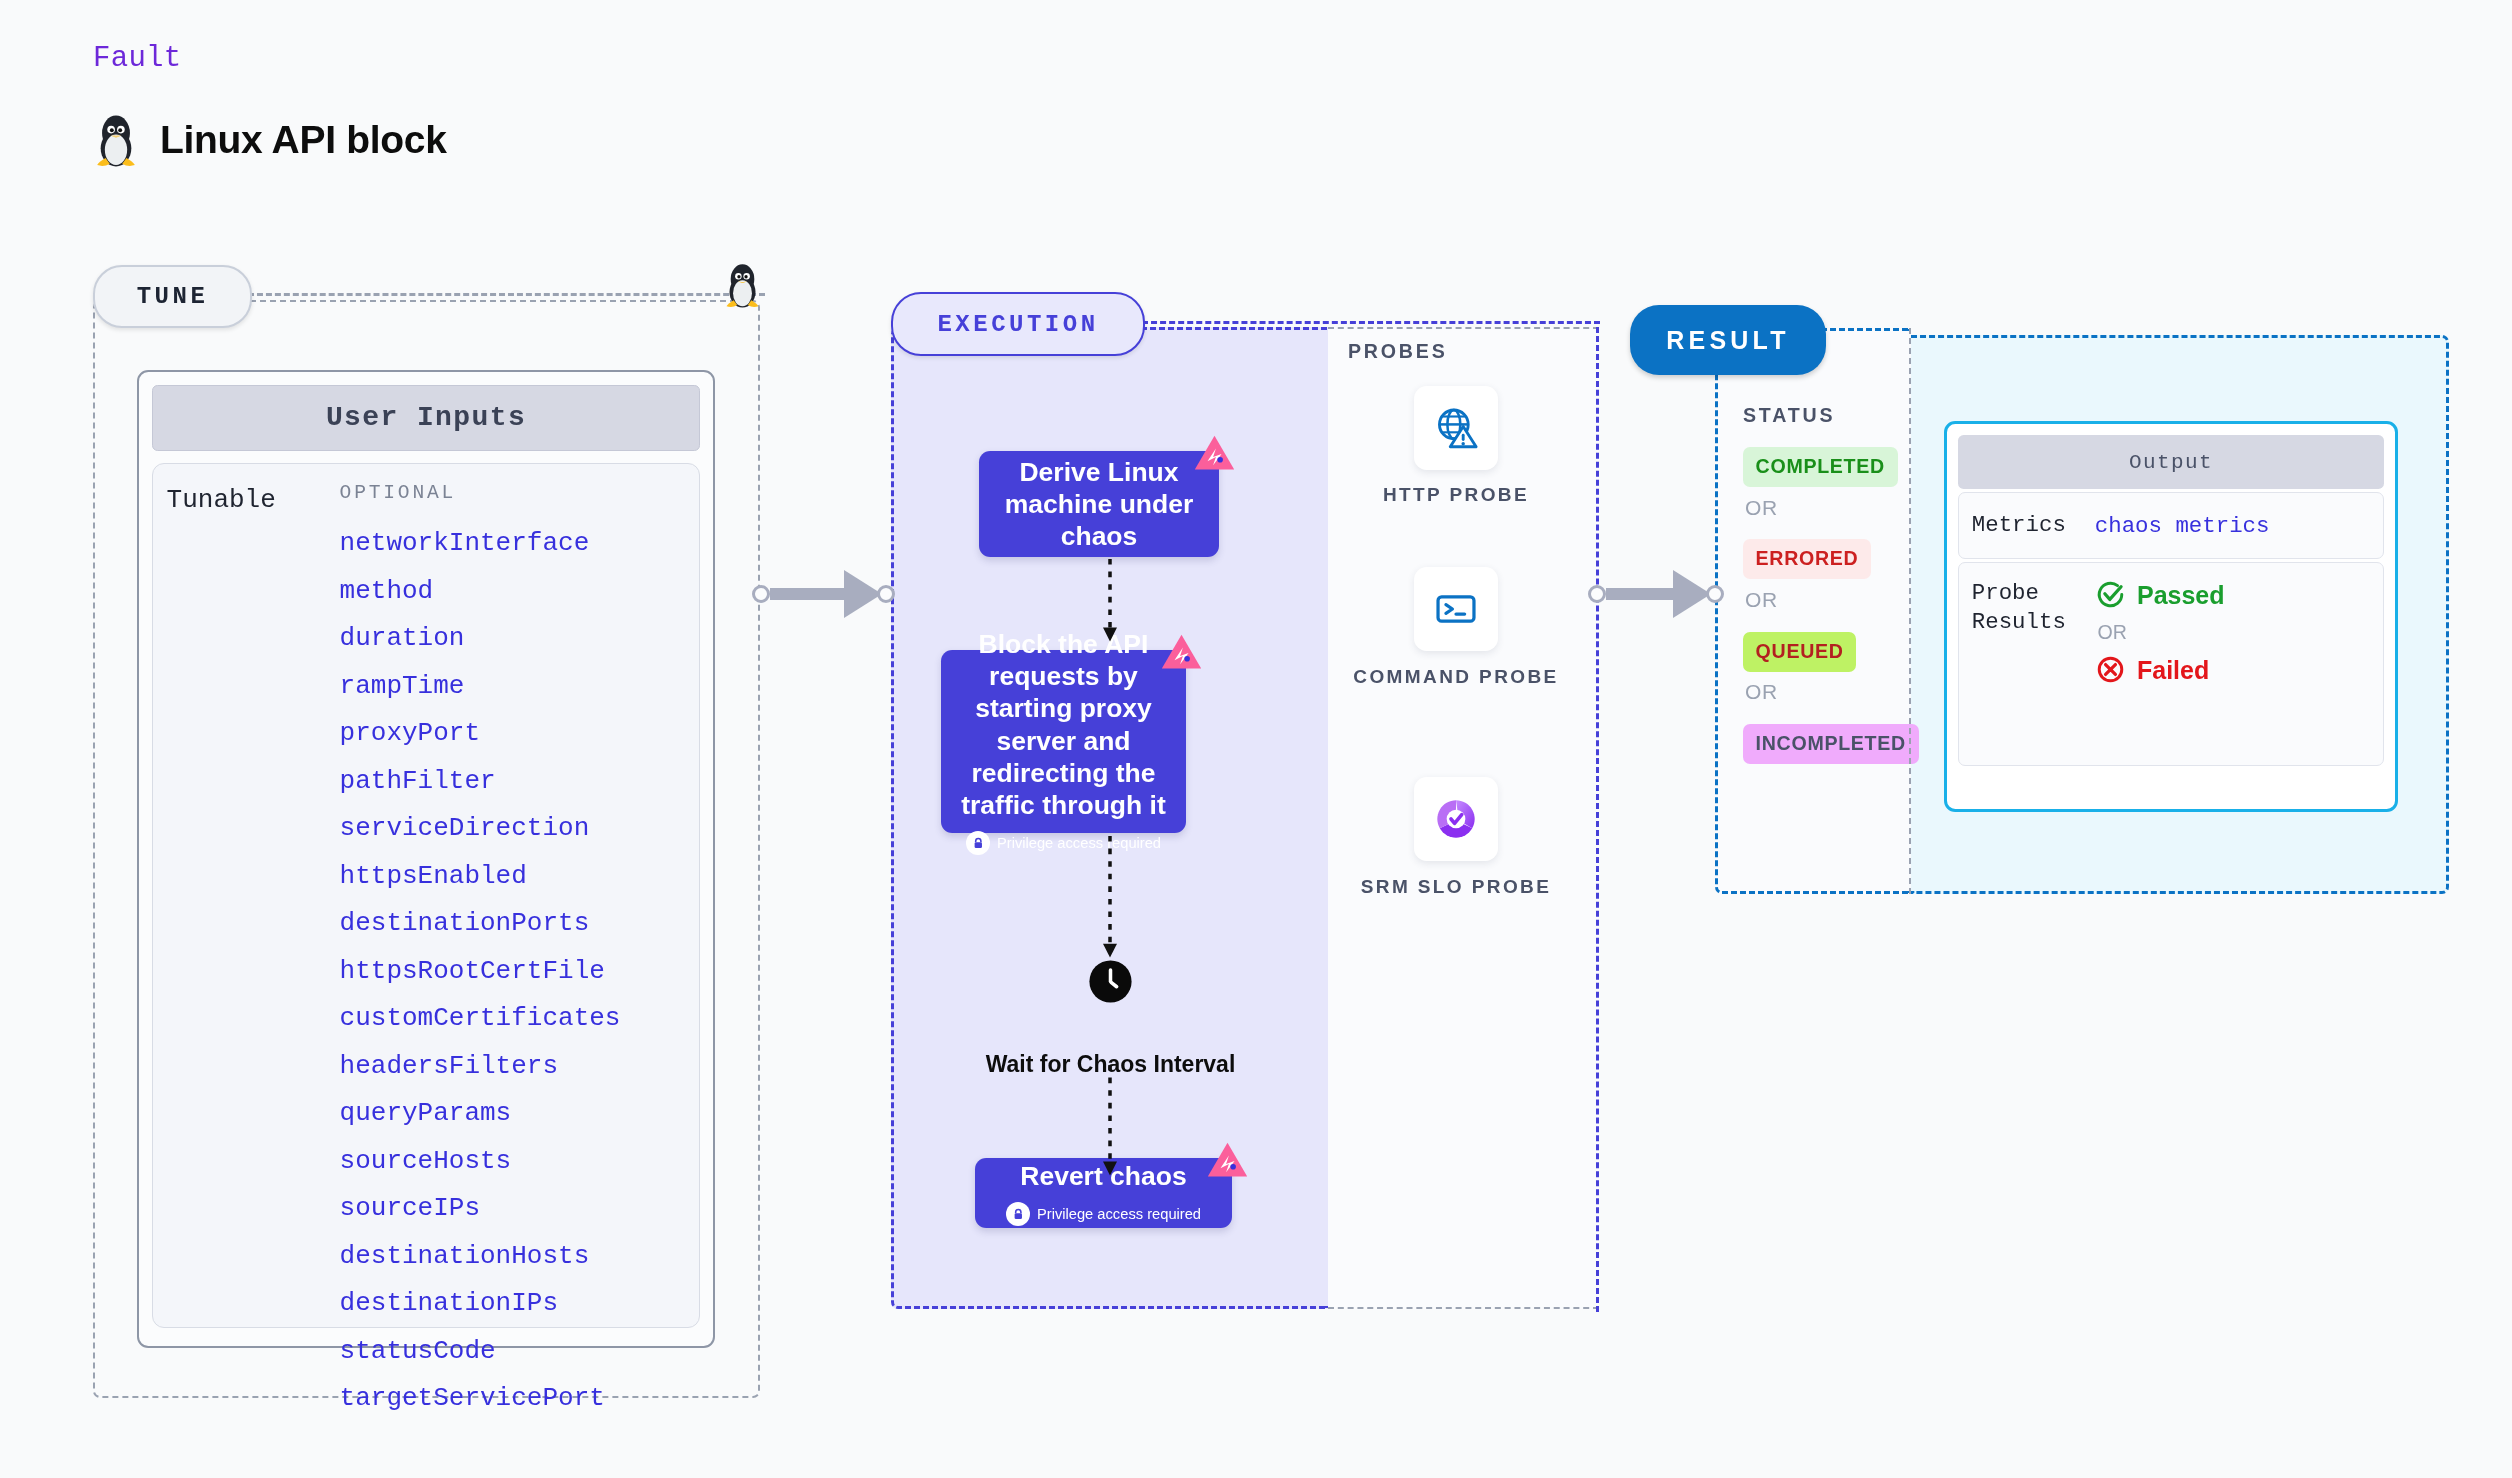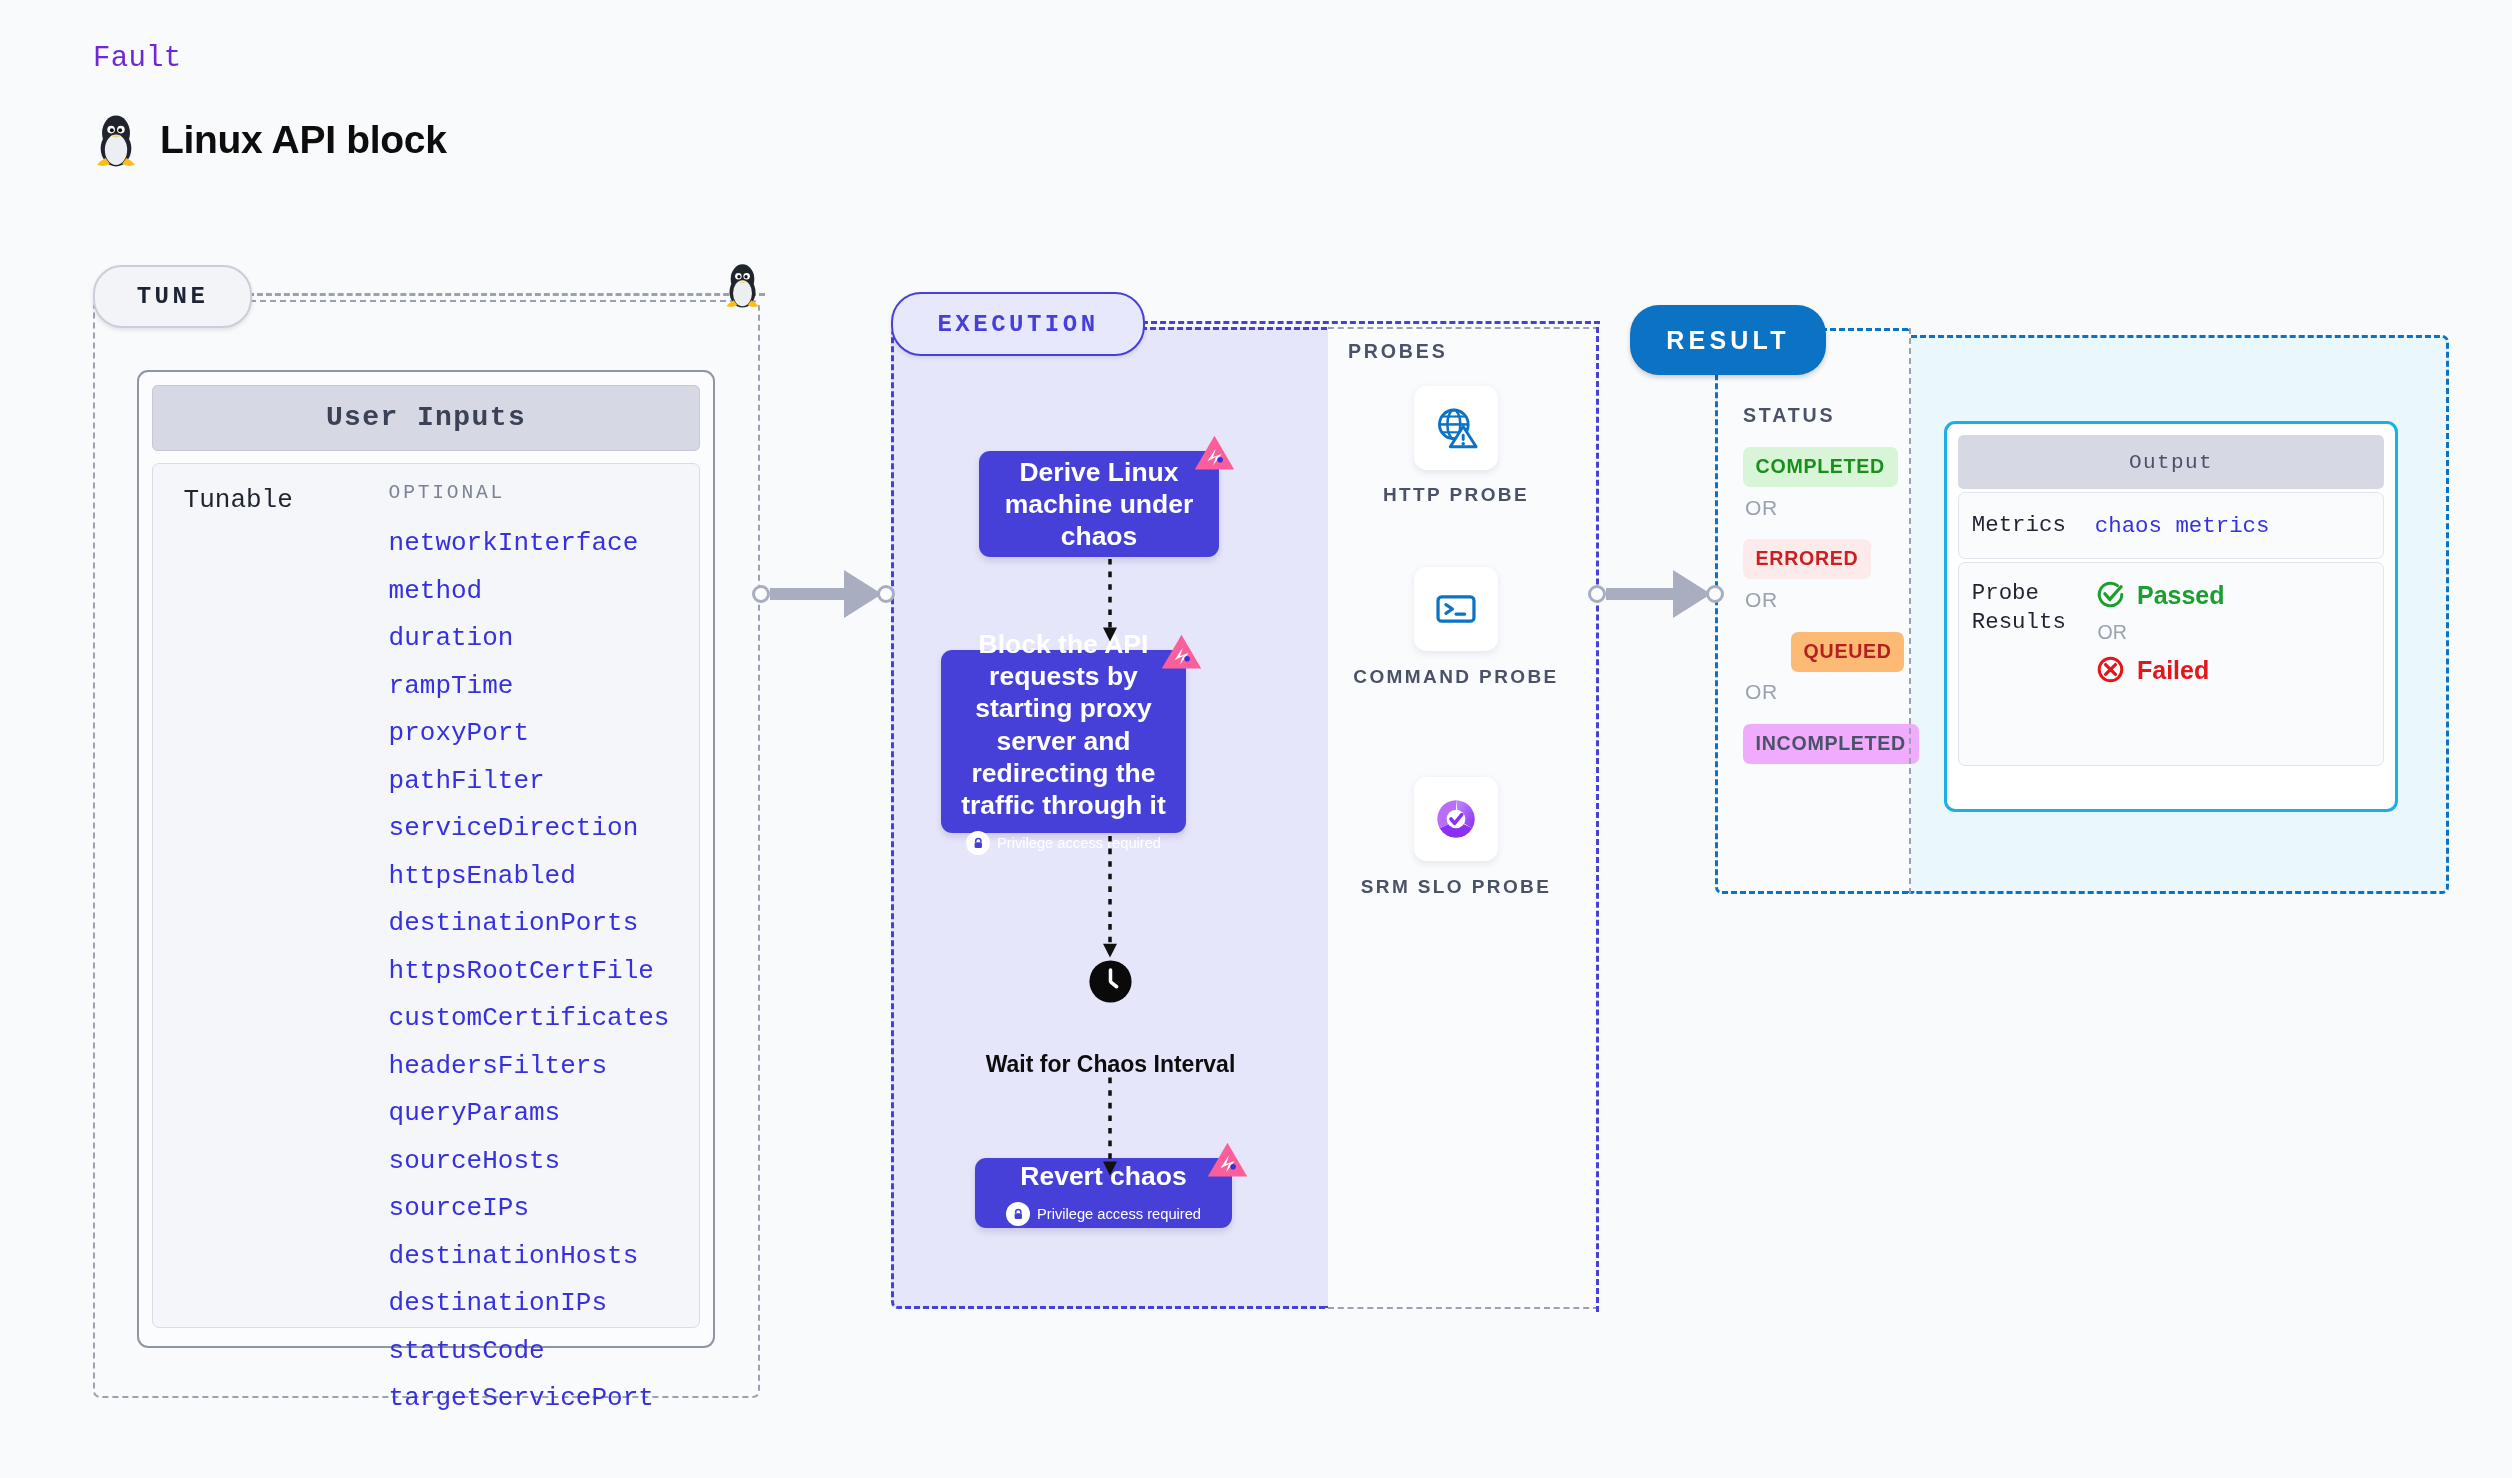--- a/index.html
+++ b/index.html
@@ -56,22 +56,22 @@
   #user-inputs-header{
     height:64px;background:#d6d8e3;border:0.7px solid #c5c8d6;border-radius:5.6px;
     display:flex;align-items:center;justify-content:center;
   }
   #user-inputs-header span{
     font-family:"Liberation Mono", monospace;font-size:28px;font-weight:bold;
     color:#3b4256;letter-spacing:1.4px;
   }
   #tunable-box{
     margin-top:12.6px;height:865px;box-sizing:border-box;
-    background:#f4f6fa;border:0.7px solid #d8dce5;border-radius:7px;
-    padding:18px 31px;display:flex;gap:32px;
+    background:#f4f6fa;border:0.7px solid #d8dce5;border-radius:12px;
+    padding:18px 14px;display:flex;
   }
   #tunable-label{
     font-family:"Liberation Mono", monospace;font-size:26px;color:#1f2430;
     width:173px;flex:none;padding-top:2.8px;
   }
   #optional-col{flex:1;}
   #optional-head{
     font-family:"Liberation Mono", monospace;font-size:19.6px;color:#7b8394;
     letter-spacing:2.8px;margin-bottom:24px;
   }
@@ -447,21 +447,21 @@
 <div id="result-inner-edge"></div>
 <div id="result-pill">
   <span>RESULT</span>
 </div>
 <div id="status-title">STATUS</div>
 <div id="status-stack">
     <div class="status-badge" style="top: 447px; background: rgb(216, 245, 216); color: rgb(26, 143, 26);">COMPLETED</div>
     <div class="or-text" style="top: 496px;">OR</div>
     <div class="status-badge" style="top: 539px; background: rgb(253, 234, 234); color: rgb(204, 32, 32);">ERRORED</div>
     <div class="or-text" style="top: 588px;">OR</div>
-    <div class="status-badge" style="top: 632px; background: #fdba74; color: rgb(179, 32, 32); margin-left: 48px;">QUEUED</div>
+    <div class="status-badge" style="top: 632px; background: #bef264; color: rgb(179, 32, 32);">QUEUED</div>
     <div class="or-text" style="top: 680px;">OR</div>
     <div class="status-badge" style="top: 724px; background: #f0abfc; color: rgb(74, 82, 104);">INCOMPLETED</div>
   </div>
 
 <div id="output-card">
   <div id="output-head">
     <span>Output</span>
   </div>
   <div class="out-row" style="align-items:center;height:67px;">
     <div class="out-key">Metrics</div>

